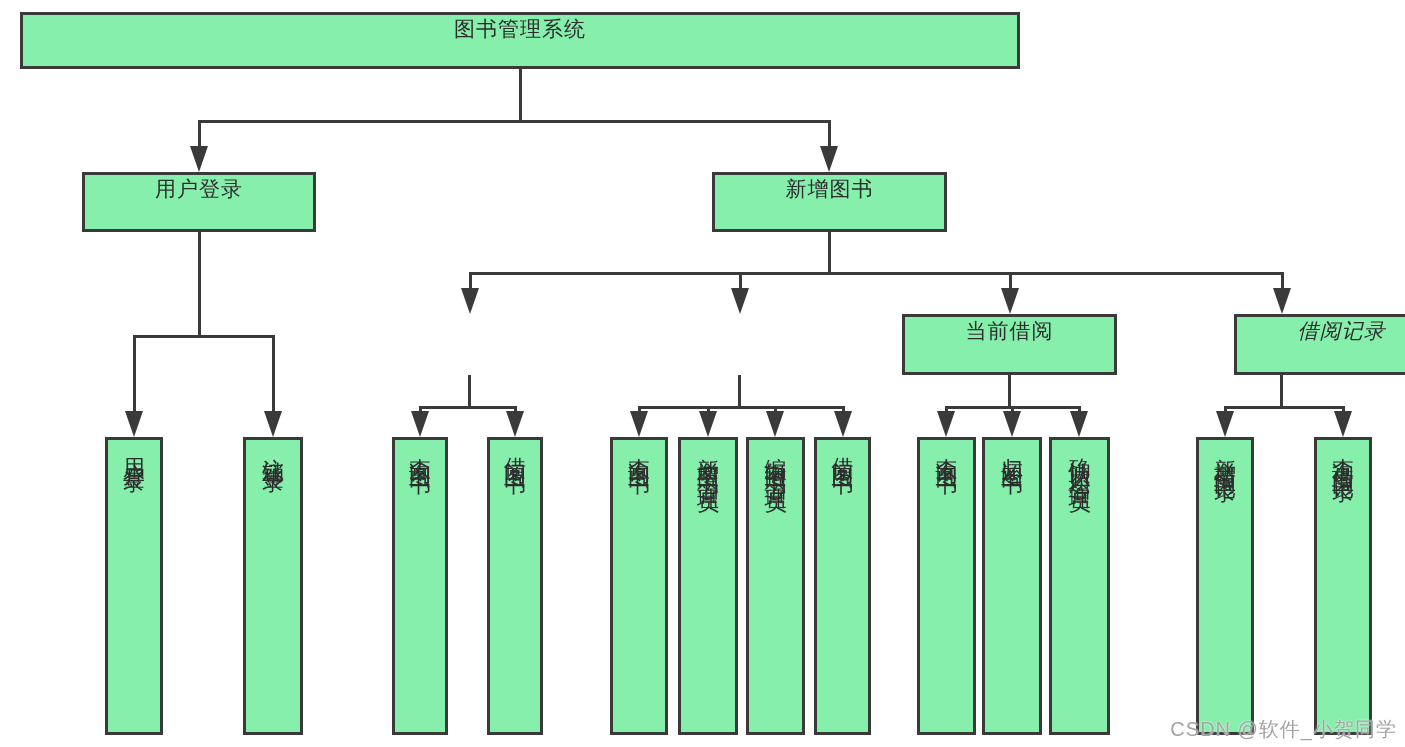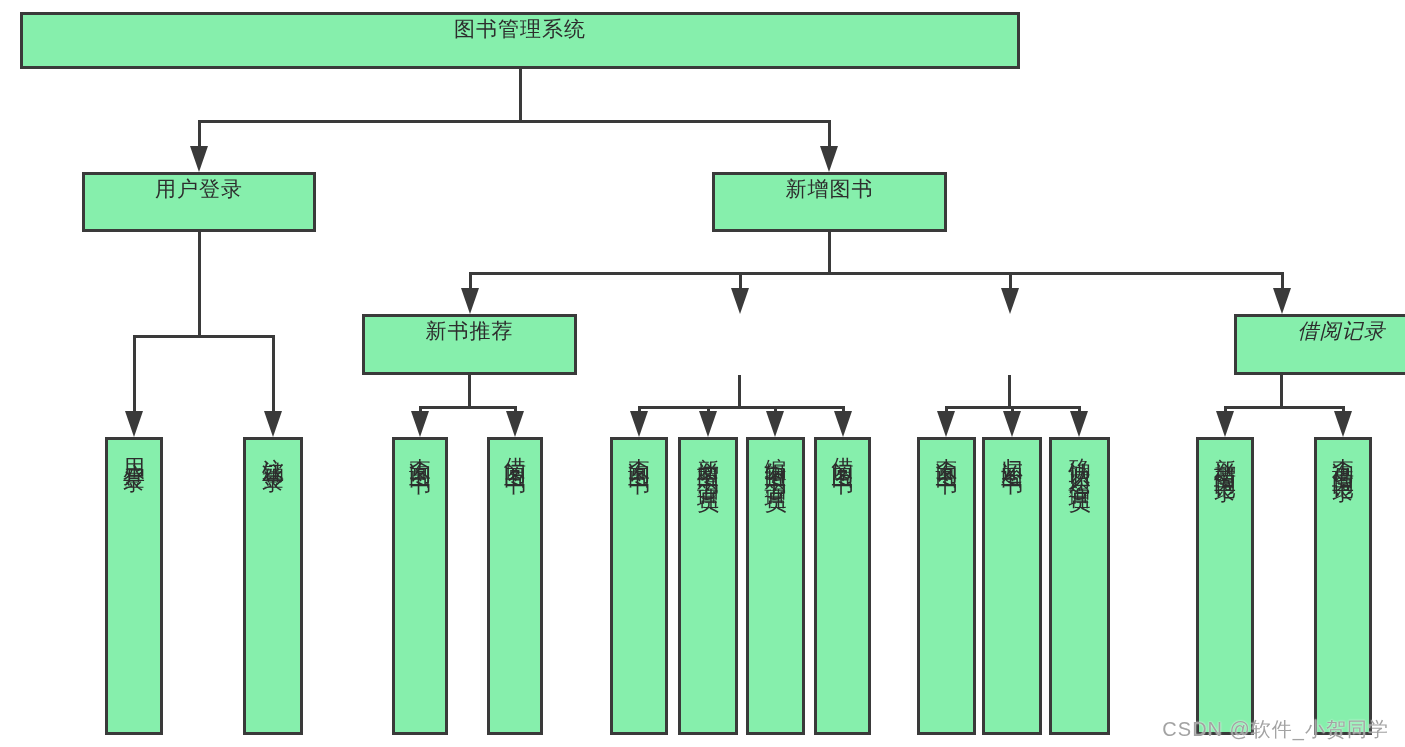--- a/index.html
+++ b/index.html
@@ -53,21 +53,21 @@
     position: absolute;
     width: 0;
     height: 0;
     border-left: 9px solid transparent;
     border-right: 9px solid transparent;
     border-top: 26px solid var(--line);
   }
   .watermark {
     position: absolute;
     top: 716px;
-    right: 16px;
+    right: 8px;
     font-size: 20px;
     color: var(--watermark);
     text-shadow: 0 0 2px #ffffff;
     z-index: 10;
     letter-spacing: 1px;
   }
 </style>
 </head>
 <body>
 
@@ -102,22 +102,22 @@
   <div class="hline" style="left:468.5px; top:272px; width:815px;"></div>
   <div class="vline" style="left:468.5px; top:272px; height:24px;"></div>
   <div class="arrow" style="left:461px; top:288px;"></div>
   <div class="vline" style="left:738.5px; top:272px; height:24px;"></div>
   <div class="arrow" style="left:731px; top:288px;"></div>
   <div class="vline" style="left:1008.5px; top:272px; height:24px;"></div>
   <div class="arrow" style="left:1001px; top:288px;"></div>
   <div class="vline" style="left:1280.5px; top:272px; height:24px;"></div>
   <div class="arrow" style="left:1273px; top:288px;"></div>
 
-  <div class="node" style="left:362px; top:314px; width:215px; height:61px;">
-    <span>新书推荐</span>
+  <div class="node" style="left:902px; top:314px; width:215px; height:61px;">
+    <span>当前借阅</span>
   </div>
   <div class="node" style="left:1234px; top:314px; width:215px; height:61px;font-style:italic;">
     <span>借阅记录</span>
   </div>
 
   <div class="vline" style="left:468px; top:375px; height:31px;"></div>
   <div class="hline" style="left:418.5px; top:406px; width:98px;"></div>
   <div class="vline" style="left:418.5px; top:406px; height:12px;"></div>
   <div class="arrow" style="left:411px; top:411px;"></div>
   <div class="vline" style="left:513.5px; top:406px; height:12px;"></div>

